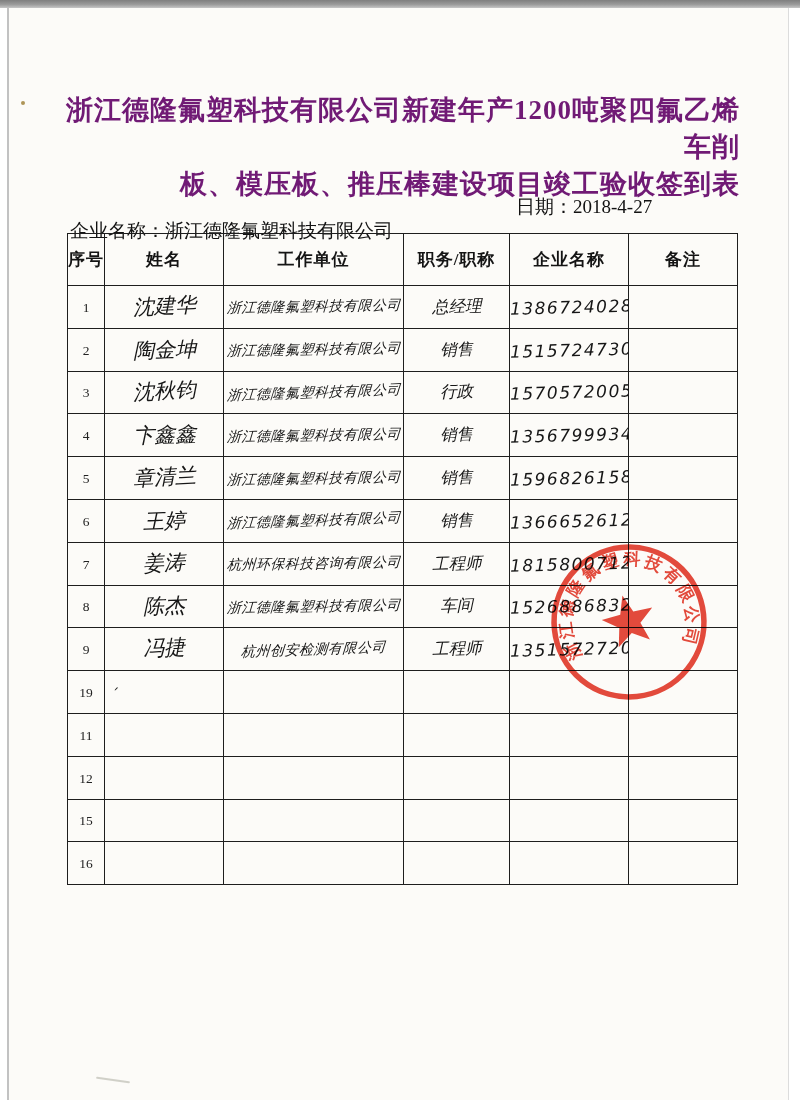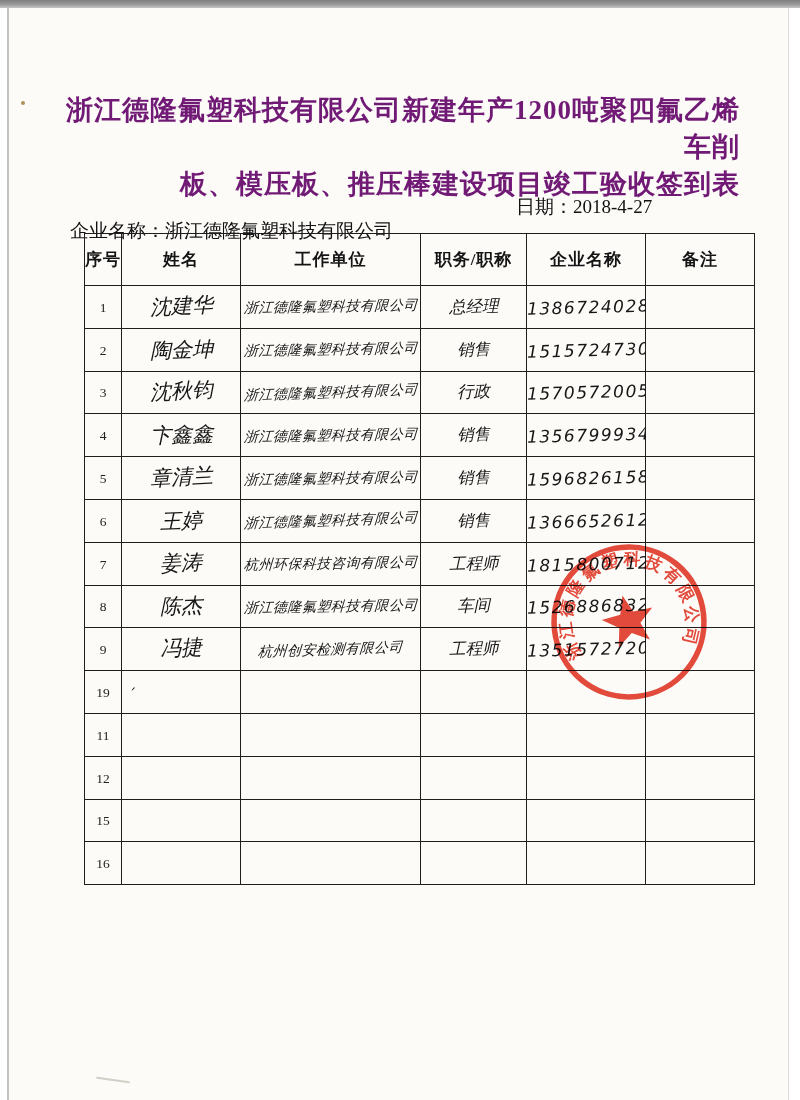--- a/index.html
+++ b/index.html
@@ -34,21 +34,21 @@
     text-align:right;font-weight:700;font-size:27px;line-height:37px;
     color:#701a75;letter-spacing:1px;
   }
   
   .info-line{position:absolute;left:70px;top:194px;width:660px;font-size:19px;color:#121212;}
   .info-company{position:absolute;left:0;top:0;white-space:nowrap;margin-top:24px;}
   .info-date{position:absolute;left:446px;top:0;white-space:nowrap;}
 
   
   table.signin{
-    position:absolute;left:84px;top:233px;width:670px;
+    position:absolute;left:67px;top:233px;width:670px;
     border-collapse:collapse;table-layout:fixed;
     background:transparent;
     border-radius:14px;
   }
   table.signin th,table.signin td{
     border:1.6px solid #1e1e1e;
     padding:0;overflow:hidden;text-align:center;vertical-align:middle;
   }
   table.signin thead tr{height:52px;}
   table.signin tbody tr{height:42.8px;}

